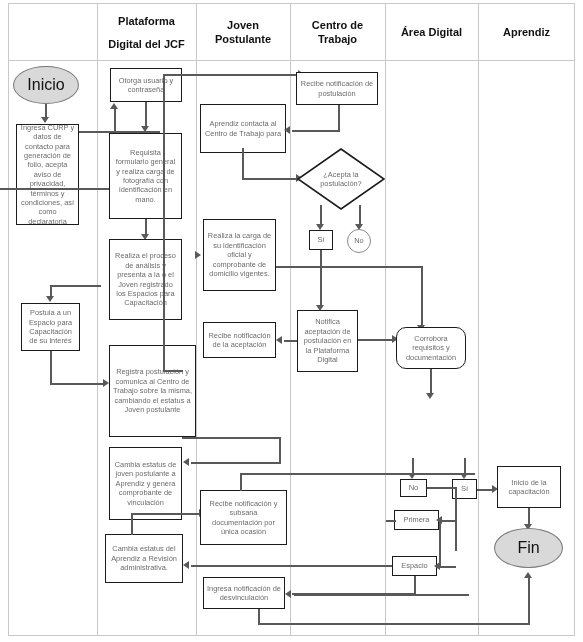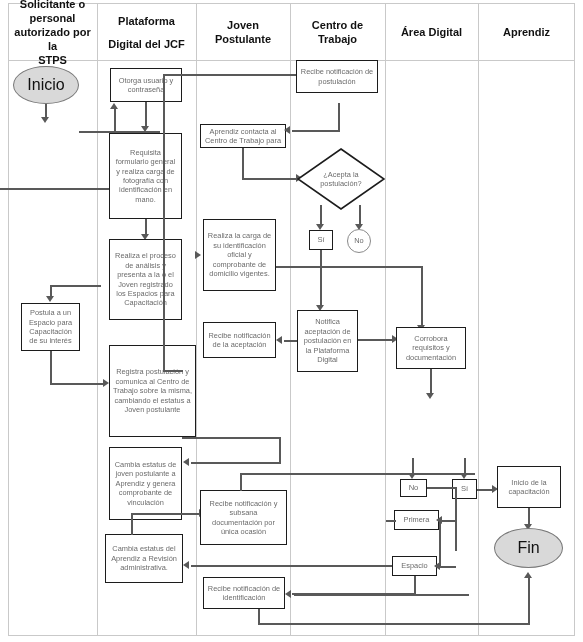--- a/index.html
+++ b/index.html
@@ -46,25 +46,20 @@
 <div id="page">
 
   <div class="frame"></div>
   <div class="hline" style="top:60px;"></div>
   <div class="vline" style="left:97px;"></div>
   <div class="vline" style="left:196px;"></div>
   <div class="vline" style="left:290px;"></div>
   <div class="vline" style="left:385px;"></div>
   <div class="vline" style="left:478px;"></div>
 
-  <div class="hdr" style="left:8px;width:89px;">
-    <span>Solicitante o personal</span>
-    <span>autorizado por la</span>
-    <span>STPS</span>
-  </div>
   <div class="hdr" style="left:97px;width:99px;">
     <span>Plataforma</span>
     <span class="l2">Digital del JCF</span>
   </div>
   <div class="hdr" style="left:196px;width:94px;">
     <span>Joven Postulante</span>
   </div>
   <div class="hdr" style="left:290px;width:95px;">
     <span>Centro de Trabajo</span>
   </div>
@@ -72,20 +67,21 @@
     <span>Área Digital</span>
   </div>
   <div class="hdr" style="left:478px;width:97px;">
     <span>Aprendiz</span>
   </div>
 
   <div class="node term" style="left:13px;top:66px;width:66px;height:38px;">Inicio</div>
   <div class="cy" style="left:45px;top:104px;height:15px;"></div>
   <div class="ar d" style="left:41px;top:117px;"></div>
 
+  <div class="node rect" style="left:16px;top:124px;width:63px;height:101px;">Ingresa CURP y datos de contacto para generación de folio, acepta aviso de privacidad, términos y condiciones, así como declaratoria</div>
 
   <div class="cx" style="left:79px;top:131px;width:81px;"></div>
   <div class="cy" style="left:158px;top:131px;height:59px;"></div>
   <div class="cx" style="left:0px;top:188px;width:159px;"></div>
   <div class="cy" style="left:40px;top:110px;height:0px;"></div>
 
   <div class="cy" style="left:114px;top:108px;height:81px;"></div>
   <div class="ar u" style="left:110px;top:103px;"></div>
 
   <div class="node rect" style="left:21px;top:303px;width:59px;height:48px;">Postula a un Espacio para Capacitación de su interés</div>
@@ -129,21 +125,21 @@
   <div class="node rect thin" style="left:105px;top:534px;width:78px;height:49px;">Cambia estatus del Aprendiz a Revisión administrativa.</div>
 
   <div class="cx" style="left:191px;top:565px;width:250px;"></div>
   <div class="ar l" style="left:183px;top:561px;"></div>
   <div class="cy" style="left:439px;top:520px;height:46px;"></div>
 
   <div class="cx" style="left:131px;top:513px;width:70px;"></div>
   <div class="cy" style="left:131px;top:513px;height:22px;"></div>
   <div class="ar r" style="left:199px;top:509px;"></div>
 
-  <div class="node rect" style="left:200px;top:124px;width:86px;height:24px;">Aprendiz contacta al Centro de Trabajo para</div>
+  <div class="node rect" style="left:200px;top:104px;width:86px;height:49px;">Aprendiz contacta al Centro de Trabajo para</div>
 
   <div class="cx" style="left:292px;top:130px;width:48px;"></div>
   <div class="cy" style="left:338px;top:103px;height:28px;"></div>
   <div class="ar l" style="left:284px;top:126px;"></div>
 
   <div class="cy" style="left:242px;top:148px;height:32px;"></div>
   <div class="cx" style="left:242px;top:178px;width:56px;"></div>
   <div class="ar r" style="left:296px;top:174px;"></div>
 
   <div class="node rect" style="left:203px;top:219px;width:73px;height:72px;">Realiza la carga de su identificación oficial y comprobante de domicilio vigentes.</div>
@@ -158,30 +154,30 @@
 
   <div class="cx" style="left:284px;top:340px;width:25px;"></div>
   <div class="ar l" style="left:276px;top:336px;"></div>
 
   <div class="node rect" style="left:200px;top:490px;width:87px;height:55px;">Recibe notificación y subsana documentación por única ocasión</div>
 
   <div class="cy" style="left:240px;top:473px;height:18px;"></div>
   <div class="cx" style="left:240px;top:473px;width:235px;"></div>
   <div class="cy" style="left:473px;top:473px;height:0;"></div>
 
-  <div class="node rect thin" style="left:203px;top:577px;width:82px;height:32px;">Recibe notificación de identificación</div>
+  <div class="node rect thin" style="left:203px;top:577px;width:82px;height:32px;">Ingresa notificación de desvinculación</div>
   <div class="cx" style="left:294px;top:594px;width:175px;"></div>
   <div class="ar l" style="left:285px;top:590px;"></div>
 
   <div class="cy" style="left:258px;top:609px;height:16px;"></div>
   <div class="cx" style="left:258px;top:623px;width:272px;"></div>
   <div class="cy" style="left:528px;top:578px;height:46px;"></div>
   <div class="ar u" style="left:524px;top:572px;"></div>
 
-  <div class="node rect" style="left:296px;top:60px;width:82px;height:33px;">Recibe notificación de postulación</div>
+  <div class="node rect" style="left:296px;top:72px;width:82px;height:33px;">Recibe notificación de postulación</div>
 
   <div class="dia" style="left:297px;top:148px;width:88px;height:62px;">
     <svg class="shp" viewBox="0 0 88 62" preserveAspectRatio="none">
       <polygon points="44,1 87,31 44,61 1,31" fill="#ffffff" stroke="#1c1c1c" stroke-width="1.6"></polygon>
     </svg>
     <div class="txt">
       <span>¿Acepta la</span>
       <span>postulación?</span>
     </div>
   </div>
@@ -195,21 +191,21 @@
   <div class="node circ" style="left:347px;top:229px;width:24px;height:24px;">No</div>
 
   <div class="cy" style="left:320px;top:250px;height:57px;"></div>
   <div class="ar d" style="left:316px;top:305px;"></div>
   <div class="node rect" style="left:297px;top:310px;width:61px;height:62px;">Notifica aceptación de postulación en la Plataforma Digital</div>
 
   <div class="cx" style="left:358px;top:339px;width:36px;"></div>
   <div class="cy" style="left:392px;top:339px;height:0;"></div>
   <div class="ar r" style="left:392px;top:335px;"></div>
 
-  <div class="node rect" style="left:396px;top:327px;width:70px;height:42px;">Corrobora requisitos y documentación</div>
+  <div class="node rect" style="left:396px;top:327px;width:70px;height:42px;border-radius:10px;">Corrobora requisitos y documentación</div>
   <div class="cy" style="left:430px;top:369px;height:26px;"></div>
   <div class="ar d" style="left:426px;top:393px;"></div>
 
 
   <div class="cy" style="left:412px;top:458px;height:17px;"></div>
   <div class="ar d" style="left:408px;top:473px;"></div>
   <div class="node rect small" style="left:400px;top:479px;width:27px;height:18px;">No</div>
 
   <div class="cy" style="left:464px;top:458px;height:17px;"></div>
   <div class="ar d" style="left:460px;top:473px;"></div>

